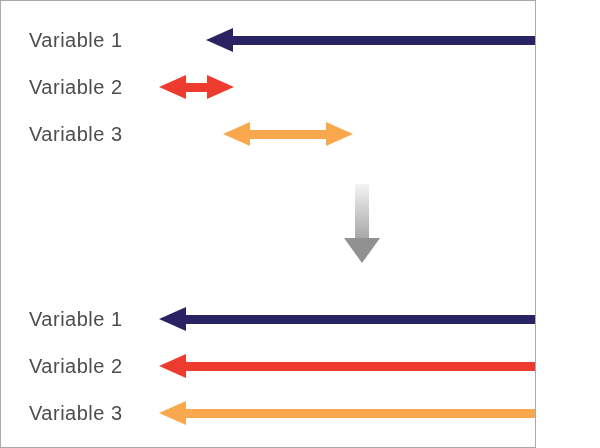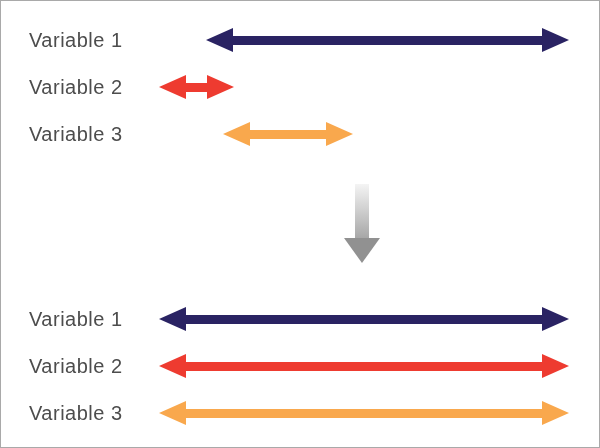--- a/index.html
+++ b/index.html
@@ -1,18 +1,18 @@
 <!DOCTYPE html>
 <html><head>
 <meta charset="utf-8">
 <style>
   html, body { margin: 0; padding: 0; background: #ffffff; }
   .canvas {
     position: relative;
-    width: 600px;
+    width: 536px;
     height: 448px;
     box-sizing: border-box;
     background: #ffffff;
     border: 1px solid #a9a9a9;
     overflow: hidden;
     font-family: "Liberation Sans", sans-serif;
   }
   .var-label {
     position: absolute;
     left: 28px;

